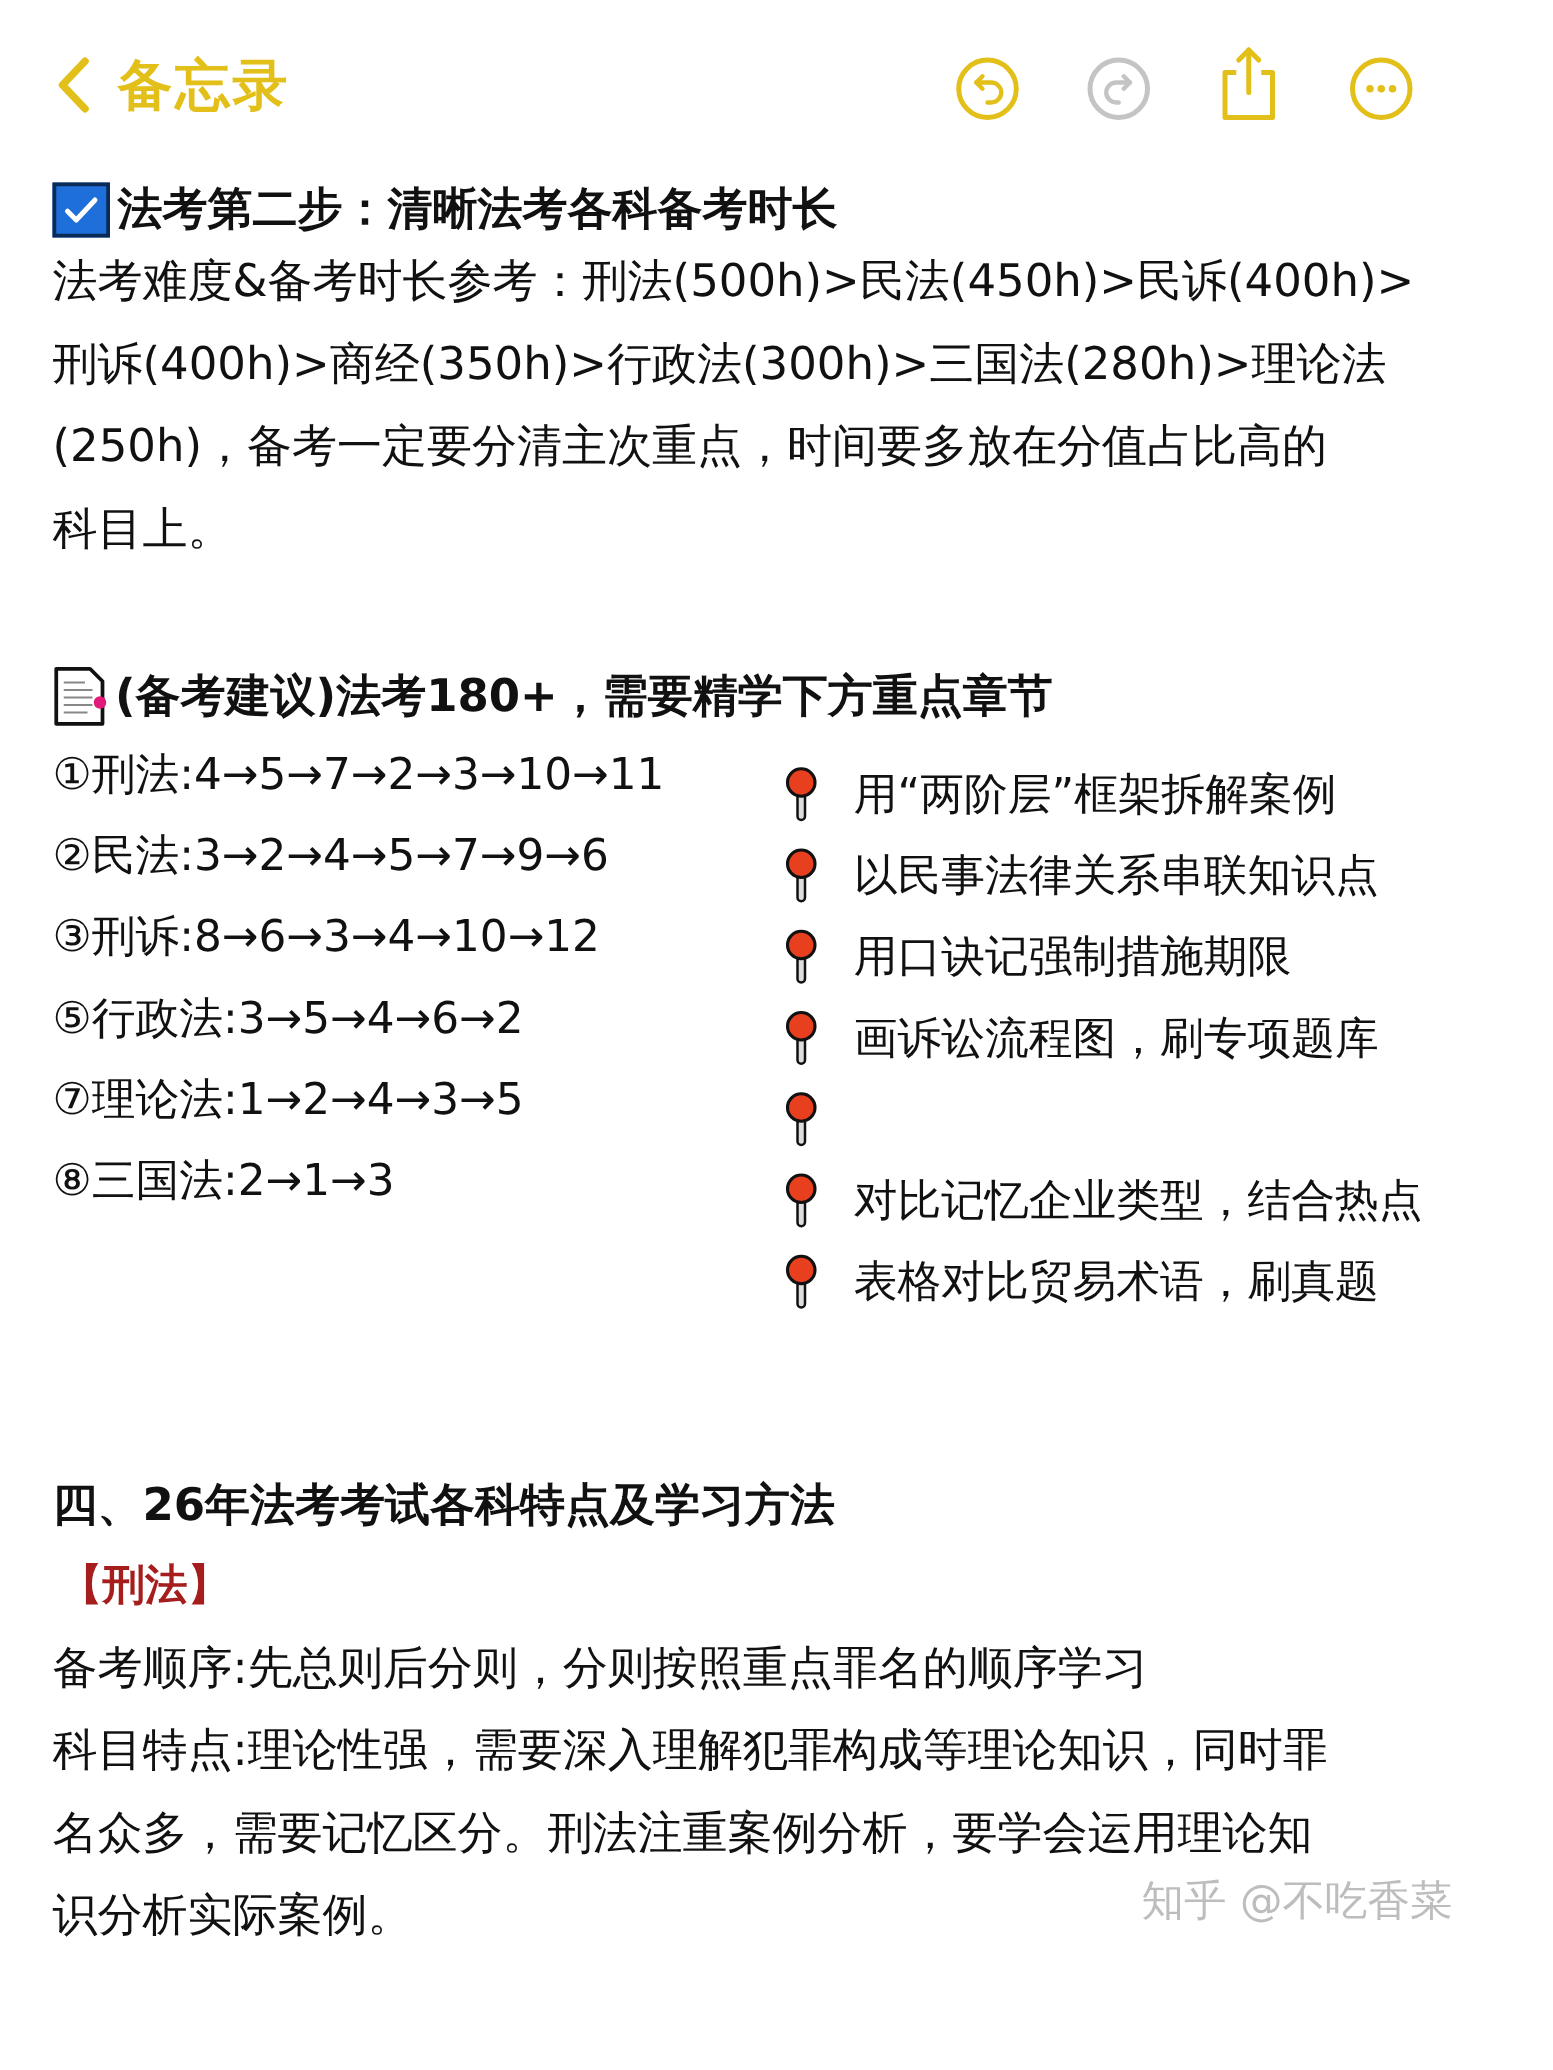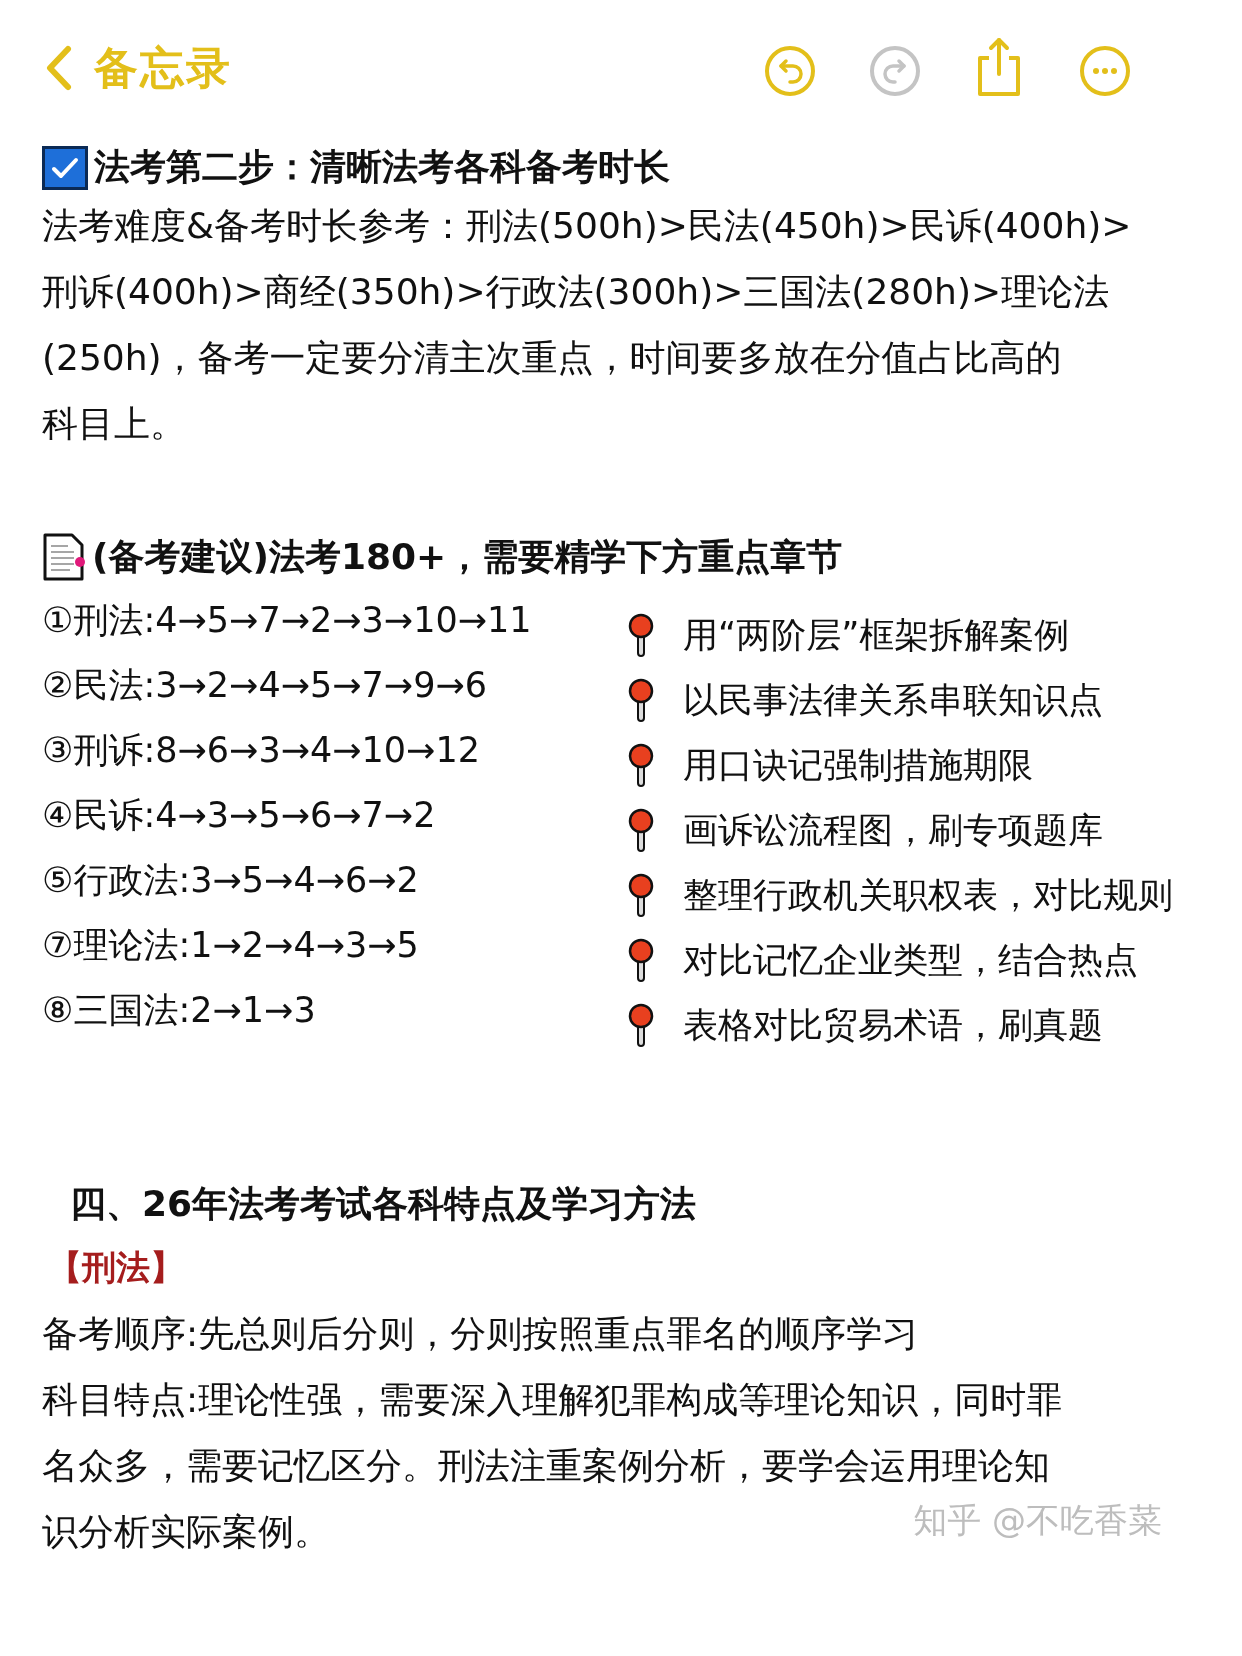--- a/index.html
+++ b/index.html
@@ -21,21 +21,21 @@
     .h2 { position: absolute; left: 0; top: 532px; font-size: 36px; font-weight: bold; display: flex; align-items: center; white-space: nowrap; }
     .doc-icon { width: 46px; height: 50px; margin-right: 4px; }
 
     .seq-list { position: absolute; left: 0; top: 595px; }
     .seq-item { height: 65px; font-size: 35px; line-height: 50px; white-space: nowrap; }
     .tip-list { position: absolute; left: 585px; top: 603px; }
     .tip-item { height: 65px; display: flex; align-items: center; white-space: nowrap; }
     .pin { width: 28px; height: 46px; margin-right: 28px; flex: none; }
     .tip-text { font-size: 35px; }
 
-    .h3 { position: absolute; left: 0; top: 1180px; font-size: 36px; font-weight: bold; white-space: nowrap; margin-left: 28px; }
+    .h3 { position: absolute; left: 0; top: 1180px; font-size: 36px; font-weight: bold; white-space: nowrap; }
     .tag { position: absolute; left: 6px; top: 1245px; font-size: 34px; font-weight: bold; color: #A51D1D; white-space: nowrap; }
     .line { position: absolute; left: 0; font-size: 36px; white-space: nowrap; }
     .line b { font-weight: normal; }
 
     .watermark { position: absolute; right: 80px; top: 1498px; font-size: 34px; color: #bdbdbd; white-space: nowrap; }
   </style>
 </head>
 <body>
 
 <div class="nav">
@@ -103,21 +103,20 @@
       <line x1="9" y1="38" x2="28" y2="38" stroke="#888" stroke-width="1.5"></line>
       <circle cx="38" cy="30" r="5" fill="#E0197A"></circle>
     </svg>
     <span>(备考建议)法考180+，需要精学下方重点章节</span>
   </div>
 
   <div class="seq-list">
     <div class="seq-item"><span>①</span><span>刑法</span>:<span>4→5→7→2→3→10→11</span></div>
     <div class="seq-item"><span>②</span><span>民法</span>:<span>3→2→4→5→7→9→6</span></div>
     <div class="seq-item"><span>③</span><span>刑诉</span>:<span>8→6→3→4→10→12</span></div>
-    <div class="seq-item"><span>④</span><span>民诉</span>:<span>4→3→5→6→7→2</span></div>
     <div class="seq-item"><span>⑤</span><span>行政法</span>:<span>3→5→4→6→2</span></div>
     <div class="seq-item"><span>⑦</span><span>理论法</span>:<span>1→2→4→3→5</span></div>
     <div class="seq-item"><span>⑧</span><span>三国法</span>:<span>2→1→3</span></div>
   </div>
 
   <div class="tip-list">
     <div class="tip-item">
       <svg class="pin" viewBox="0 0 28 46">
           <rect x="11" y="18" width="6" height="25" rx="3" fill="#ddd" stroke="#111" stroke-width="2"></rect>
           <circle cx="14" cy="13" r="11" fill="#E8401F" stroke="#111" stroke-width="2.5"></circle>
@@ -143,21 +142,20 @@
           <rect x="11" y="18" width="6" height="25" rx="3" fill="#ddd" stroke="#111" stroke-width="2"></rect>
           <circle cx="14" cy="13" r="11" fill="#E8401F" stroke="#111" stroke-width="2.5"></circle>
         </svg>
       <span class="tip-text">画诉讼流程图，刷专项题库</span>
     </div>
     <div class="tip-item">
       <svg class="pin" viewBox="0 0 28 46">
           <rect x="11" y="18" width="6" height="25" rx="3" fill="#ddd" stroke="#111" stroke-width="2"></rect>
           <circle cx="14" cy="13" r="11" fill="#E8401F" stroke="#111" stroke-width="2.5"></circle>
         </svg>
-      <span class="tip-text">整理行政机关职权表，对比规则</span>
     </div>
     <div class="tip-item">
       <svg class="pin" viewBox="0 0 28 46">
           <rect x="11" y="18" width="6" height="25" rx="3" fill="#ddd" stroke="#111" stroke-width="2"></rect>
           <circle cx="14" cy="13" r="11" fill="#E8401F" stroke="#111" stroke-width="2.5"></circle>
         </svg>
       <span class="tip-text">对比记忆企业类型，结合热点</span>
     </div>
     <div class="tip-item">
       <svg class="pin" viewBox="0 0 28 46">

